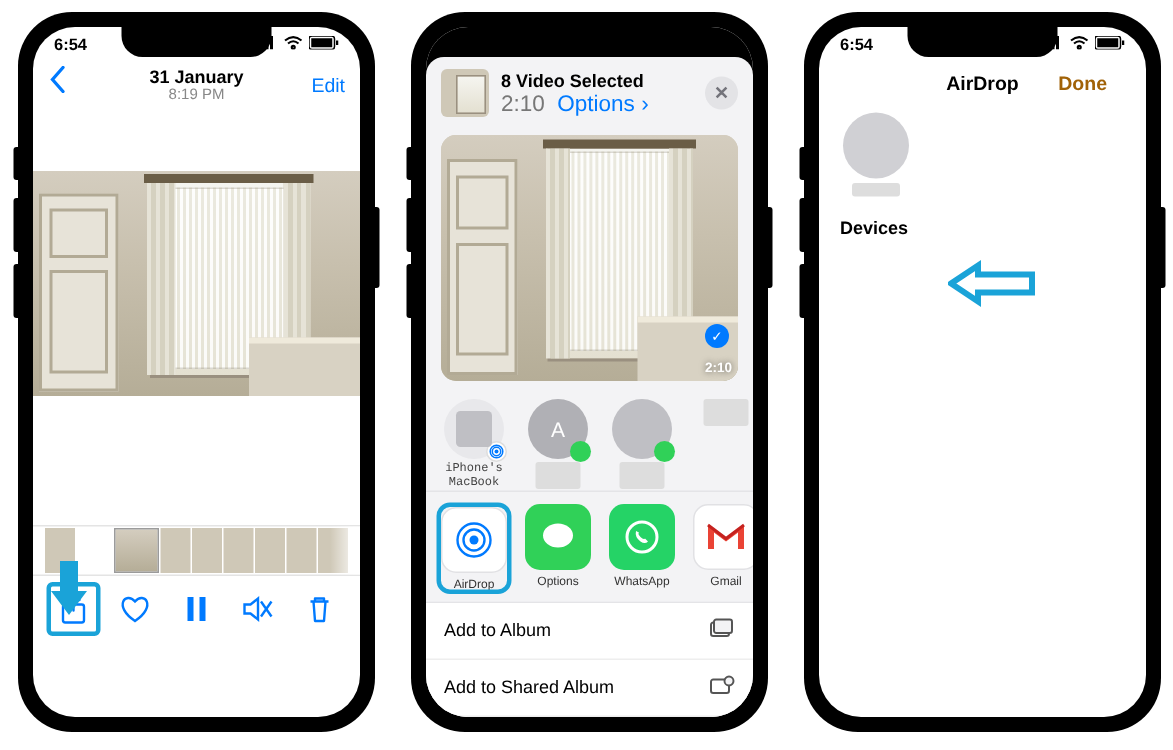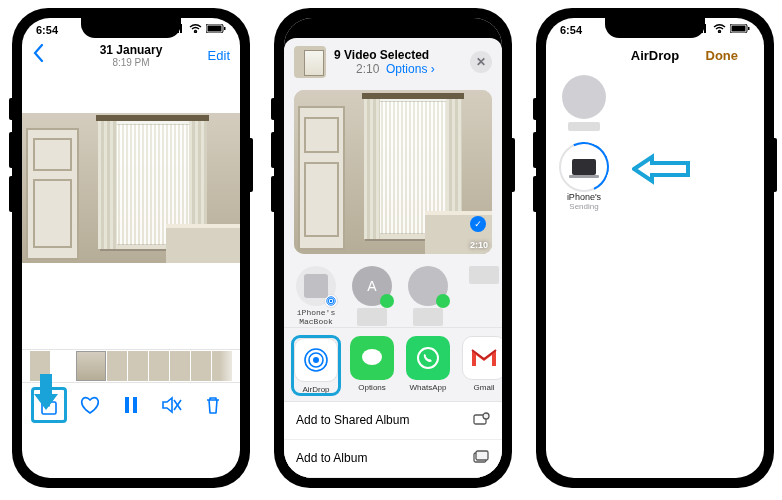--- a/index.html
+++ b/index.html
@@ -135,21 +135,21 @@
     border-top-left-radius:12px;border-top-right-radius:12px;
     overflow:hidden;
     display:flex;flex-direction:column;
   }
   .sheet-head{display:flex;align-items:center;gap:8px;padding:8px 10px;}
   .sheet-thumb{width:32px;height:32px;border-radius:4px;background:#cfc8b7; position:relative; overflow:hidden;}
   .sheet-thumb .mini{position:absolute; inset:4px 2px 2px 10px;
     background:linear-gradient(180deg,#f5f5f0,#e4e0d1); border:1px solid #9a9080;}
   .sheet-head-txt{flex:1;}
   .sheet-head-txt .line1{font-size:12px; font-weight:600;}
-  .sheet-head-txt .line2{font-size:12px; color:#777;margin-left:22px;}
+  .sheet-head-txt .line2{font-size:15px; color:#777;}
   .sheet-head-txt .opt{color:#007aff;}
   .sheet-close{width:22px;height:22px;border-radius:50%;background:#e3e3e6;
     display:flex;align-items:center;justify-content:center;color:#73737a;font-size:12px;font-weight:700;}
   .preview{
     margin:4px 10px 8px; border-radius:10px; overflow:hidden;
     height:166px; position:relative; background:#cfc8b7;
   }
   .preview .room-photo{height:100%;}
   .preview .check{position:absolute;right:6px;bottom:22px;width:16px;height:16px;border-radius:50%;
     background:#007aff;display:flex;align-items:center;justify-content:center;color:#fff;font-size:9px;}
@@ -362,21 +362,21 @@
         </span>
       </span>
     </div>
 
     <div class="sheet">
       <div class="sheet-head">
         <div class="sheet-thumb">
             <div class="mini"></div>
           </div>
         <div class="sheet-head-txt">
-          <div class="line1">9 Video Selected</div>
+          <div class="line1">8 Video Selected</div>
           <div class="line2">
             <span>2:10</span>&nbsp;&nbsp;<span class="opt"><span>Options</span> ›</span>
           </div>
         </div>
         <div class="sheet-close">✕</div>
       </div>
 
       <div class="preview">
         <div class="room-photo">
           <div class="door">
@@ -463,34 +463,34 @@
                 <path d="M2 3 L14 12 L26 3" fill="none" stroke="#c5221f" stroke-width="2"></path>
               </svg>
           </div>
           <div class="lbl">Gmail</div>
         </div>
 
       </div>
 
       <div class="action-list">
         <div class="action-row">
+          <span>Add to Album</span>
+          <span class="action-ic">
+            <svg width="18" height="14">
+                <rect x="2" y="3" width="12" height="9" rx="1.5" fill="none" stroke="#555" stroke-width="1.3"></rect>
+                <rect x="4" y="1" width="12" height="9" rx="1.5" fill="#f3f3f5" stroke="#555" stroke-width="1.3"></rect>
+              </svg>
+          </span>
+        </div>
+        <div class="action-row">
           <span>Add to Shared Album</span>
           <span class="action-ic">
             <svg width="18" height="14">
                 <rect x="2" y="3" width="12" height="9" rx="1.5" fill="none" stroke="#555" stroke-width="1.3"></rect>
                 <circle cx="14" cy="4" r="3" fill="#f3f3f5" stroke="#555" stroke-width="1.3"></circle>
-              </svg>
-          </span>
-        </div>
-        <div class="action-row">
-          <span>Add to Album</span>
-          <span class="action-ic">
-            <svg width="18" height="14">
-                <rect x="2" y="3" width="12" height="9" rx="1.5" fill="none" stroke="#555" stroke-width="1.3"></rect>
-                <rect x="4" y="1" width="12" height="9" rx="1.5" fill="#f3f3f5" stroke="#555" stroke-width="1.3"></rect>
               </svg>
           </span>
         </div>
       </div>
     </div>
   </div>
 </div>
 
 <div class="phone">
   <div class="side-btn left1"></div>
@@ -533,29 +533,22 @@
     <div class="section">
       <div class="bubble-row">
         <div class="pavatar">
           <div class="circ"></div>
           <div class="nm"></div>
         </div>
       </div>
     </div>
 
     <div class="section">
+      <h4>Devices</h4>
       <div class="bubble-row">
-        <div class="pavatar device">
-          <div class="circ">
-            <div class="arc"></div>
-            <div class="laptop"></div>
-          </div>
-          <div class="nm2">iPhone's</div>
-          <div class="nm3">Sending</div>
-        </div>
         <div class="arrow-left-callout">
           <svg width="60" height="40">
               <g fill="#1aa3d8">
             <polygon points="2,20 20,8 20,14 56,14 56,26 20,26 20,32" fill="none" stroke="#1aa3d8" stroke-width="4" stroke-linejoin="miter"></polygon>
           </g>
             </svg>
         </div>
       </div>
     </div>
   </div>

